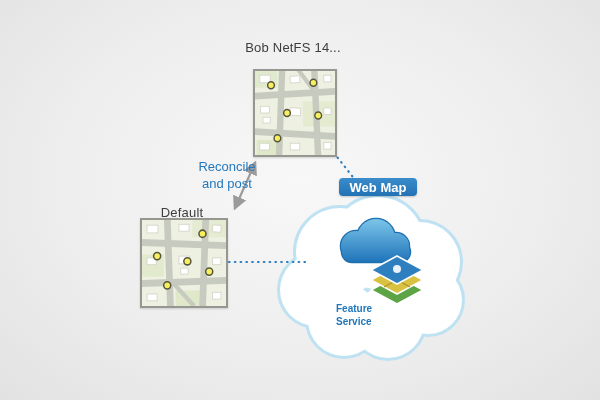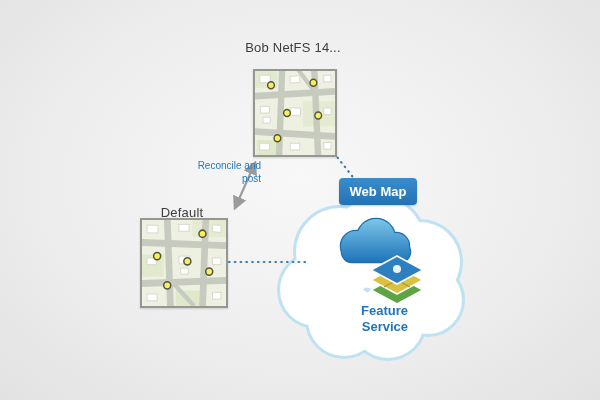--- a/index.html
+++ b/index.html
@@ -17,34 +17,34 @@
   .map-thumb svg{display:block;width:100%;height:100%;}
   #version-map{left:253px;top:69px;width:80px;height:84px;}
   #default-map{left:140px;top:218px;width:84px;height:86px;}
   .node-label{
     position:absolute;color:#3d3d3d;font-size:13px;text-align:center;
     letter-spacing:0.2px;
   }
   #version-map-label{left:227px;top:40px;width:132px;}
   #default-map-label{left:138px;top:205px;width:88px;}
   .edge-label{
-    position:absolute;color:#2478bd;font-size:10px;line-height:1.3;
-    text-align:right;
+    position:absolute;color:#2478bd;font-size:13px;line-height:1.3;
+    text-align:center;
   }
   #reconcile-label{left:193px;top:159px;width:68px;}
   .webmap-box{
-    position:absolute;left:339px;top:178px;width:78px;height:27px;
+    position:absolute;left:339px;top:178px;width:78px;height:18px;
     background:linear-gradient(#3a8ccb,#2373b4);
     border-radius:4px;color:#ffffff;font-size:13px;font-weight:bold;
     display:flex;align-items:center;justify-content:center;
     box-shadow:0 1px 2px rgba(0,0,0,0.2);
   }
   .fs-label{
-    position:absolute;left:336px;top:303px;width:72px;text-align:right;
-    color:#1f76bb;font-size:13px;font-weight:bold;line-height:1.25;
+    position:absolute;left:336px;top:303px;width:72px;text-align:left;
+    color:#1f76bb;font-size:10px;font-weight:bold;line-height:1.25;
   }
 </style>
 </head>
 <body>
 
 <div class="canvas">
 
   <svg class="overlay" viewBox="0 0 600 400">
     <defs>
       <marker id="arrowhead" viewBox="0 0 10 10" refX="8" refY="5" markerWidth="6.5" markerHeight="6.5" orient="auto-start-reverse">

